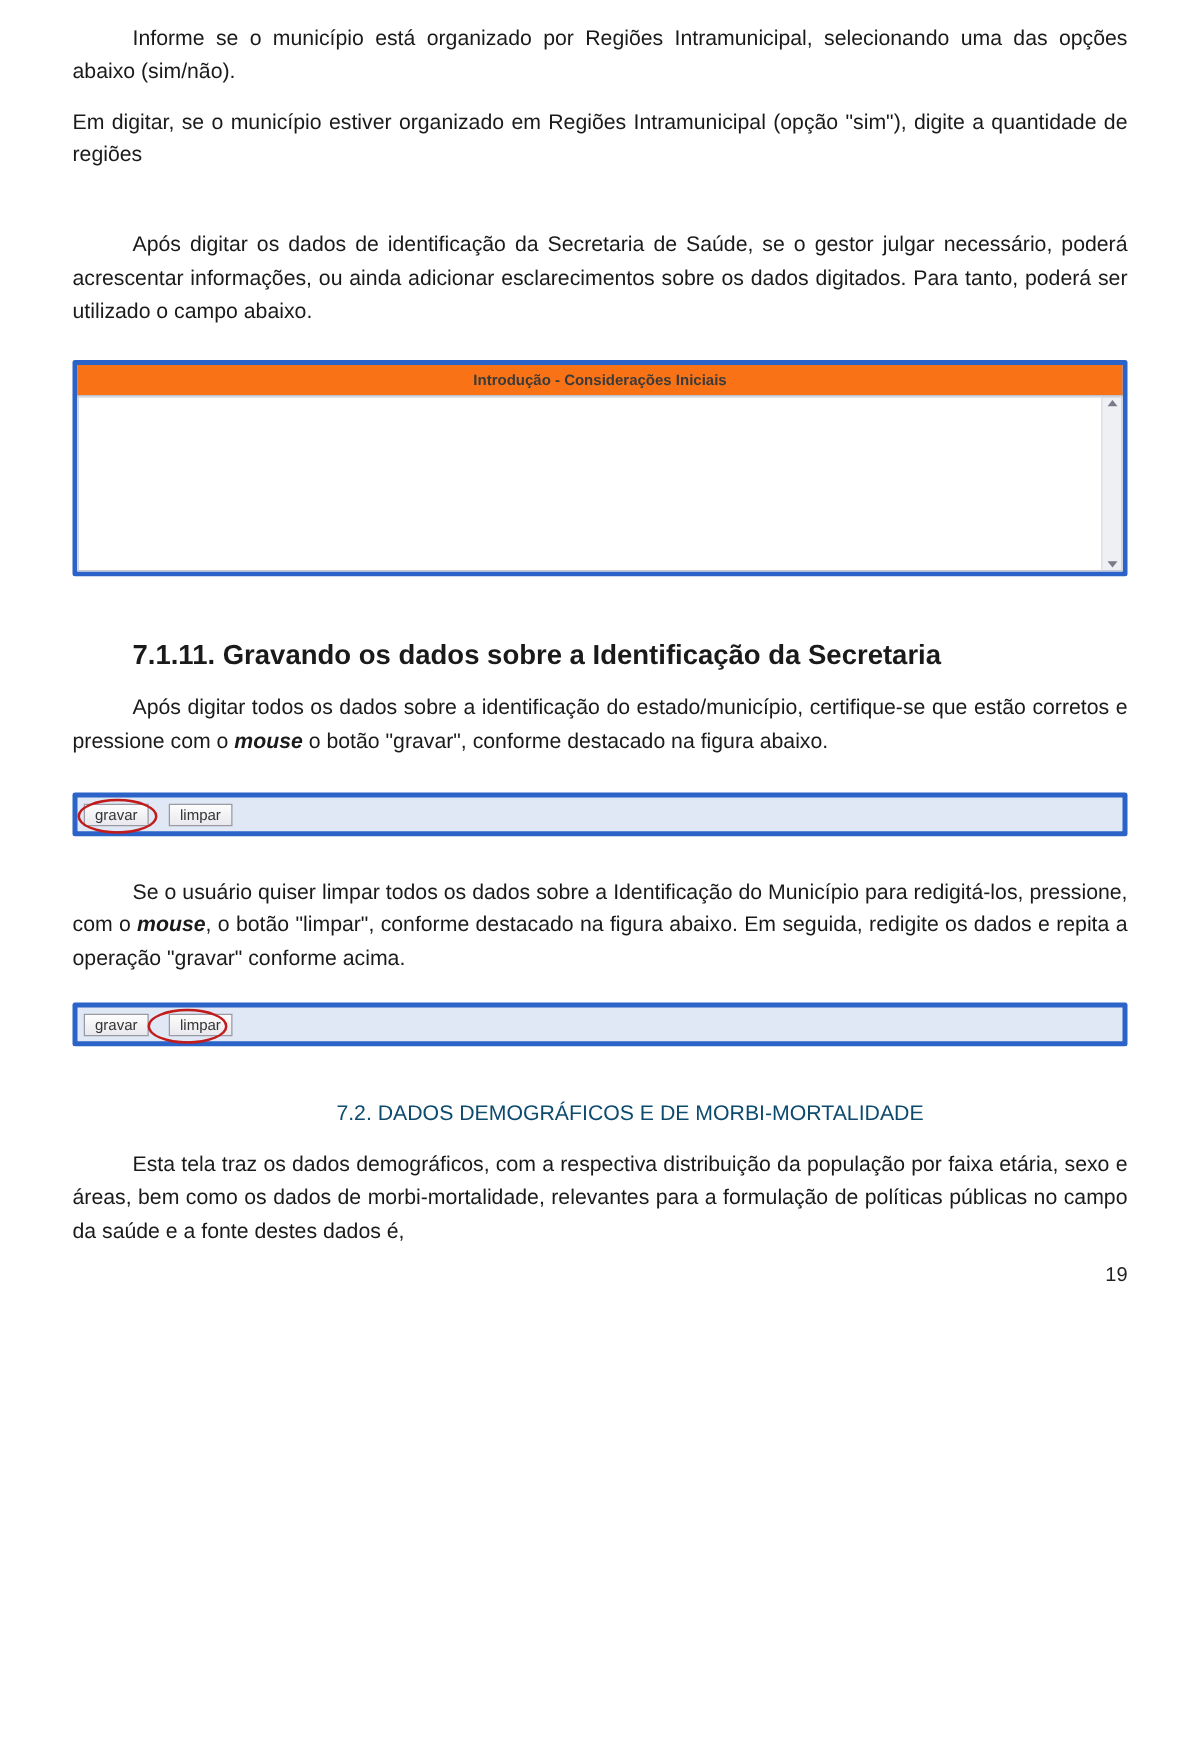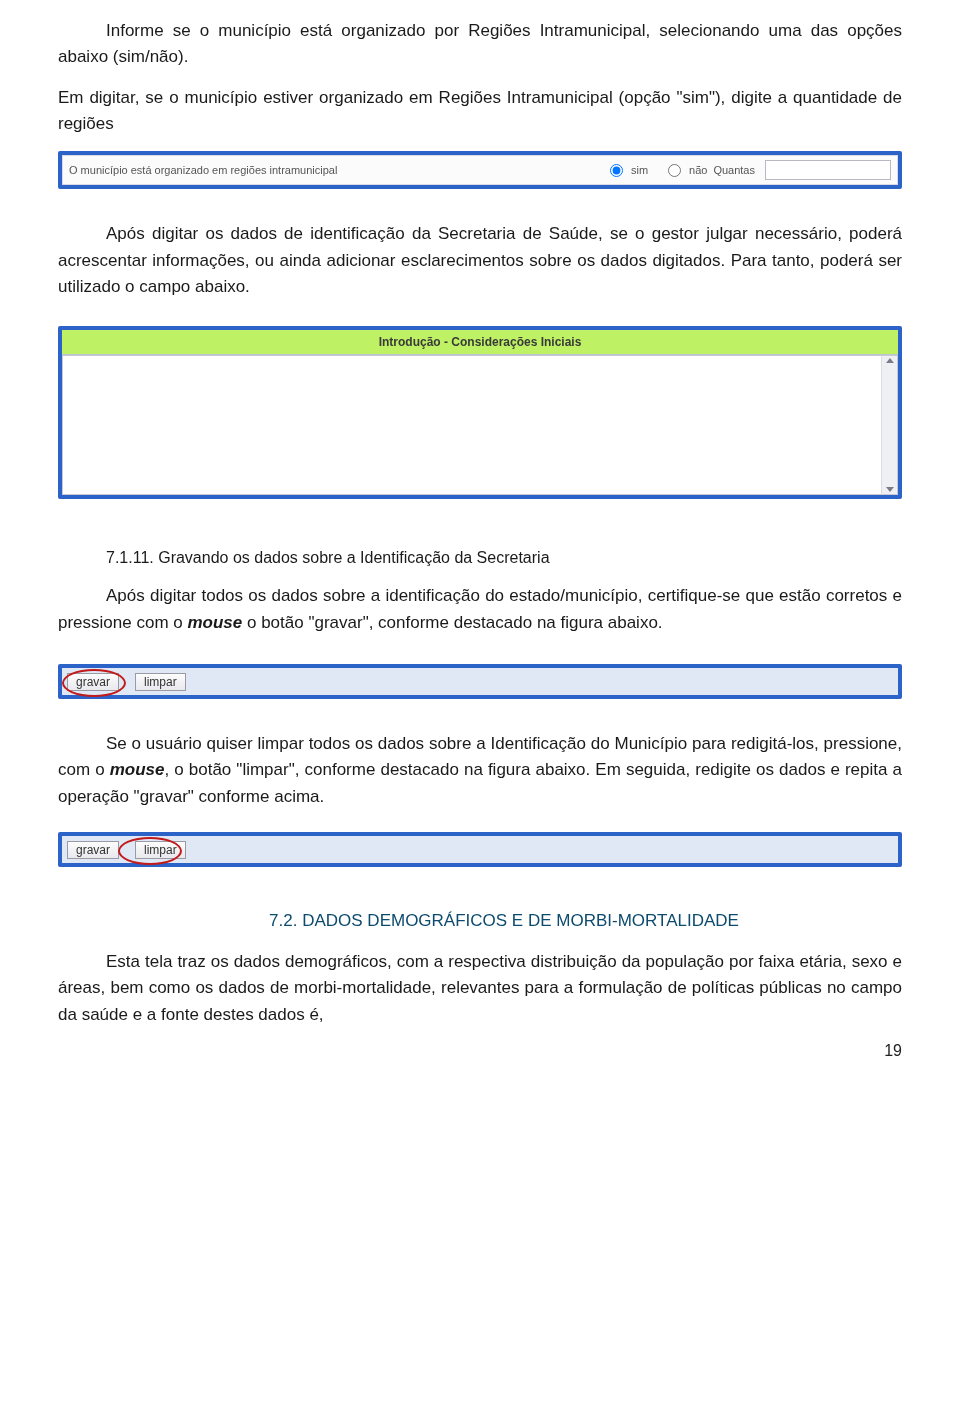--- a/index.html
+++ b/index.html
@@ -58,21 +58,21 @@
     height: 16px;
     border: 1px solid #b8b8c5;
     font-size: 11px;
     margin-left: 4px;
   }
   .radio-row .opt-label { color: #555; }
 
   
   .txpanel { margin-top: 26px; }
   .txpanel .panel-title {
-    background: #bef264;
+    background: #f97316;
     font-size: 12px;
     font-weight: bold;
     color: #3a3a3a;
     text-align: center;
     padding: 5px 0;
     border-bottom: 1px solid #bcc3d0;
   }
   .txpanel .txwrap {
     display: flex;
     background: #fff;
@@ -103,22 +103,22 @@
   .txpanel .arrow {
     width: 0; height: 0;
     border-left: 4px solid transparent;
     border-right: 4px solid transparent;
   }
   .txpanel .arrow.up { border-bottom: 5px solid #7b7b88; }
   .txpanel .arrow.down { border-top: 5px solid #7b7b88; }
 
   
   .subh {
-    font-size: 16px;
-    font-weight: normal;
+    font-size: 22px;
+    font-weight: bold;
     text-indent: 48px;
     margin: 50px 0 16px 0;
   }
 
   
   .btnbar {
     margin-top: 28px;
     padding: 5px 5px 4px 5px;
     display: flex;
     gap: 16px;
@@ -155,33 +155,20 @@
 <body>
 
 <div class="page">
 
   <p class="para indent">Informe se o município está organizado por Regiões Intramunicipal, selecionando uma das opções abaixo (sim/não).</p>
 
   <p class="para">
     <span>Em digitar, se o município estiver organizado em Regiões Intramunicipal (opção </span><span>"sim"</span><span>), digite a quantidade de regiões</span>
   </p>
 
-  <div class="panel">
-    <div class="radio-row">
-      <span class="question">O município está organizado em regiões intramunicipal</span>
-      <span class="options">
-        <input type="radio" name="reg" checked="" style="">
-        <span class="opt-label">sim</span>
-        <input type="radio" name="reg" style="">
-        <span class="opt-label">não</span>
-        <span class="opt-label">Quantas</span>
-        <input type="text" style="">
-      </span>
-    </div>
-  </div>
 
   <div class="gap-lg"></div>
 
   <p class="para indent">Após digitar os dados de identificação da Secretaria de Saúde, se o gestor julgar necessário, poderá acrescentar informações, ou ainda adicionar esclarecimentos sobre os dados digitados. Para tanto, poderá ser utilizado o campo abaixo.</p>
 
   <div class="panel txpanel">
     <div class="panel-title">Introdução - Considerações Iniciais</div>
     <div class="txwrap">
       <textarea style=""></textarea>
       <div class="sb">

